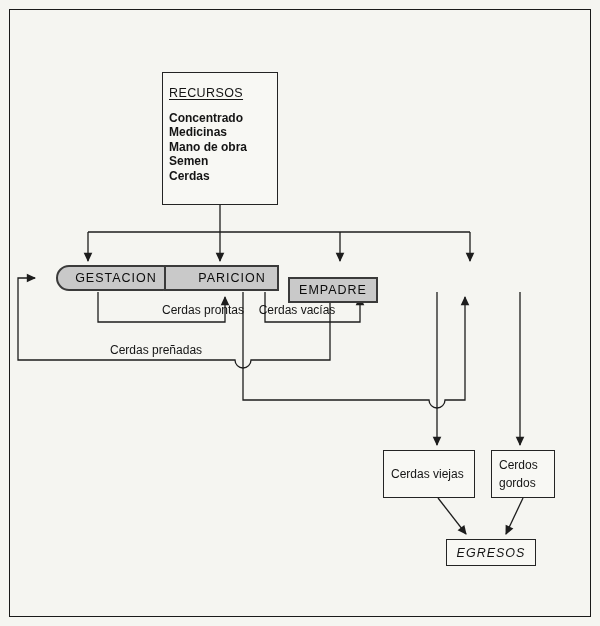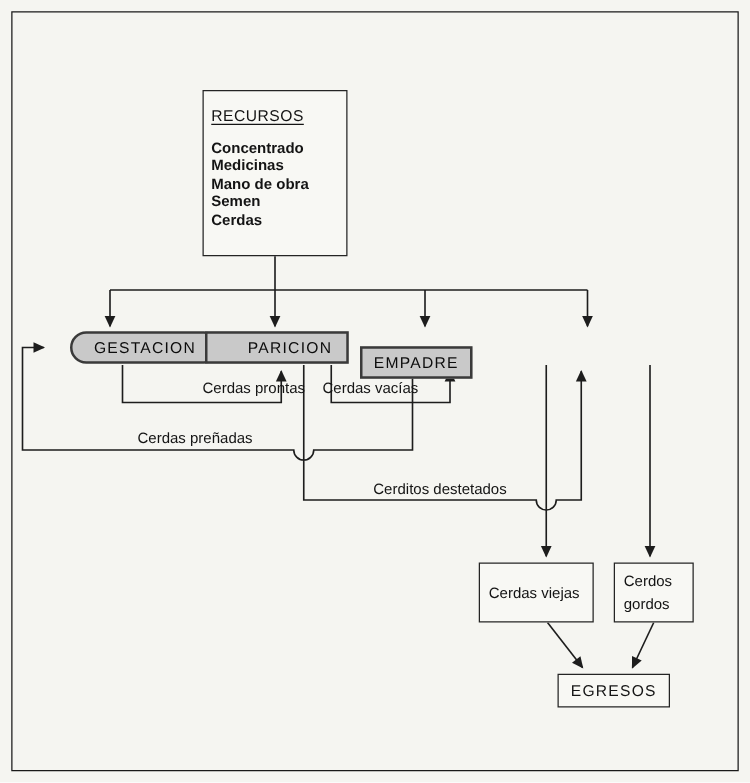--- a/index.html
+++ b/index.html
@@ -22,31 +22,31 @@
   .stage { position:absolute; top:265px; height:26px; background:var(--stage-fill,#c9c9c9);
            border:2px solid #3a3a3a; display:flex; align-items:center; justify-content:center;
            font-size:12.5px; letter-spacing:1px; color:#0c0c0c; white-space:nowrap; }
   .stage.gestacion   { left:56px;  width:120px;border-radius:13px; }
   .stage.paricion    { left:164px; width:115px;padding-left:21px; }
   .stage.empadre     { left:288px; width:90px;margin-top:12px; }
   .stage.desarrollo  { left:403px; width:174px; letter-spacing:.5px; }
 
   .flow-label { position:absolute; font-size:12px; white-space:nowrap; }
   .fl-prontas    { left:100px; top:303px; width:126px; text-align:center;margin-left:40px; }
-  .fl-vacias     { left:258px; top:303px; width:106px; text-align:left; }
+  .fl-vacias     { left:244px; top:303px; width:106px; text-align:center; }
   .fl-prenadas   { left:66px;  top:343px;margin-left:44px; }
   .fl-destetados { left:288px; top:384px; width:128px; text-align:center; }
 
   .outbox { top:450px; height:48px; font-size:12px; display:flex; flex-direction:column;
             justify-content:space-evenly; padding:4px 7px; }
   .outbox.culls { left:383px; width:92px; }
   .outbox.fat   { left:491px; width:64px; }
 
   .egresos { left:446px; top:539px; width:90px; height:27px; display:flex; align-items:center;
-             justify-content:center; font-size:12.5px; letter-spacing:1px; }
+             justify-content:center; font-size:12.5px; letter-spacing:1px;font-style:italic; }
 </style>
 </head>
 <body>
 
 <div class="page">
   <div class="frame"></div>
 
   <svg class="wires" viewBox="0 0 600 626" xmlns="http://www.w3.org/2000/svg">
     <defs>
       <marker id="ah" markerWidth="9" markerHeight="9" refX="6.8" refY="4" orient="auto">
@@ -78,21 +78,20 @@
     <span class="item">Cerdas</span>
   </div>
 
   <div class="stage gestacion">GESTACION</div>
   <div class="stage paricion">PARICION</div>
   <div class="stage empadre">EMPADRE</div>
 
   <div class="flow-label fl-prontas">Cerdas prontas</div>
   <div class="flow-label fl-vacias">Cerdas vacías</div>
   <div class="flow-label fl-prenadas">Cerdas preñadas</div>
-  <div class="flow-label fl-destetados">Cerditos destetados</div>
 
   <div class="box outbox culls">
     <span>Cerdas viejas</span>
   </div>
   <div class="box outbox fat">
     <span>Cerdos</span>
     <span>gordos</span>
   </div>
 
   <div class="box egresos">EGRESOS</div>

